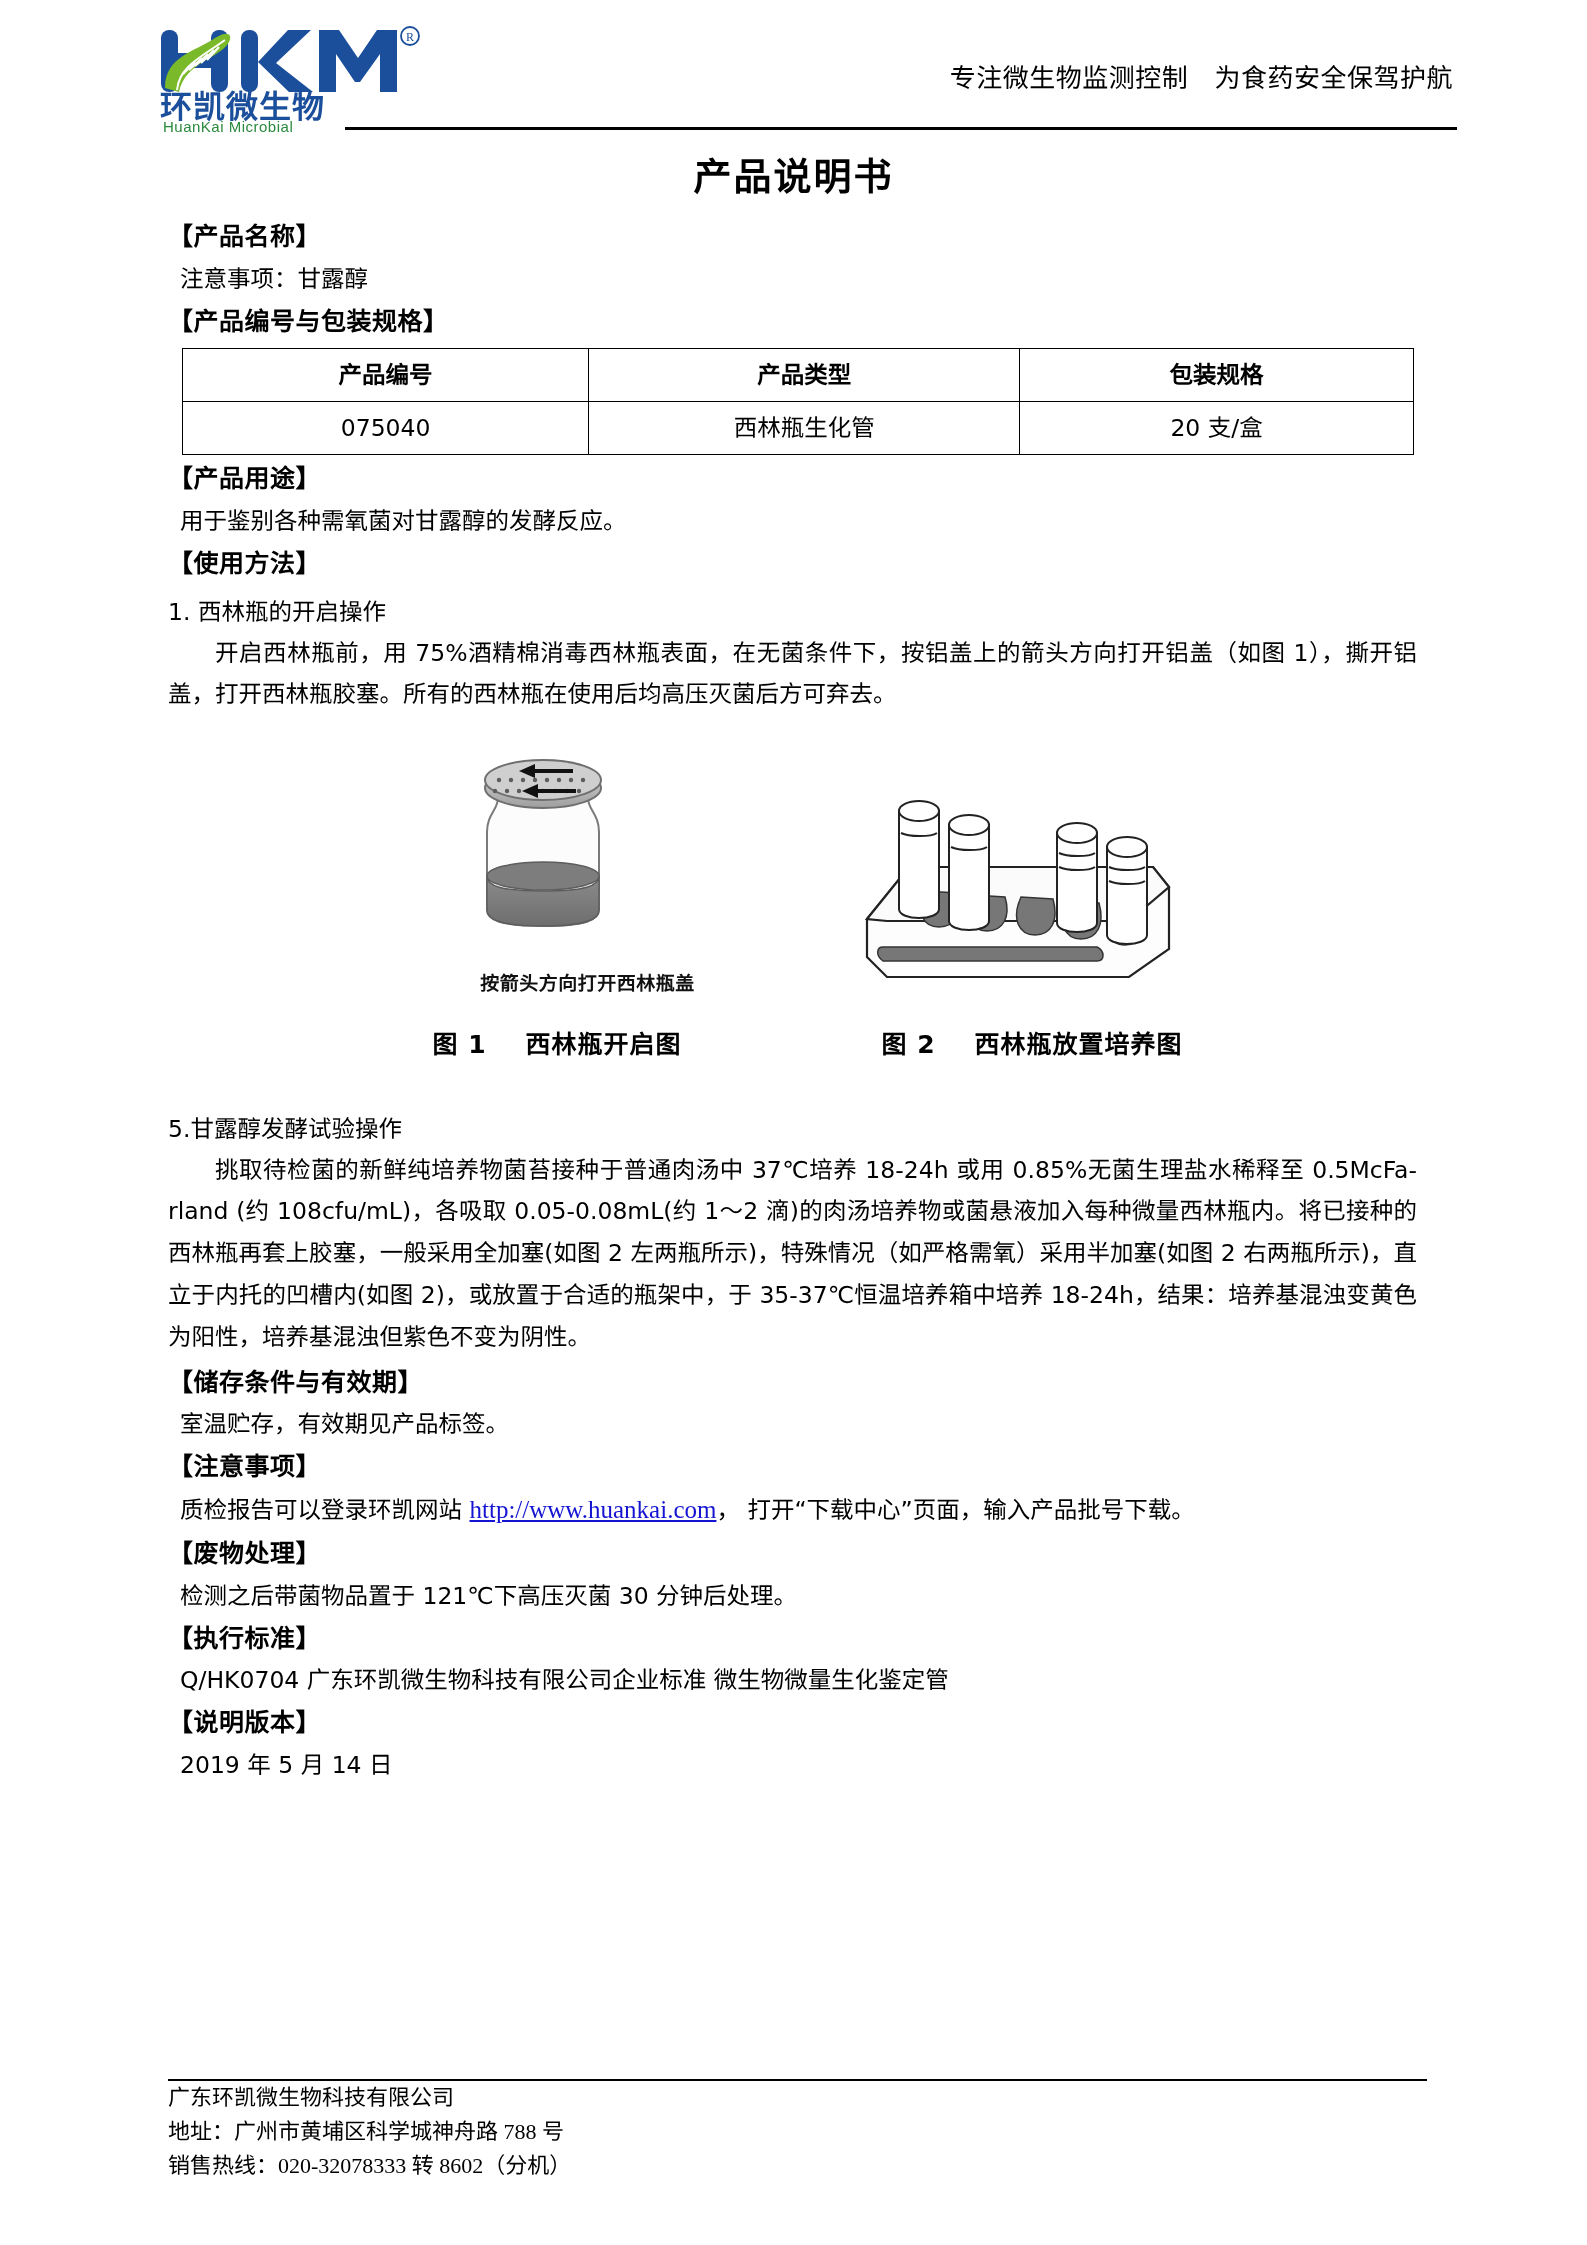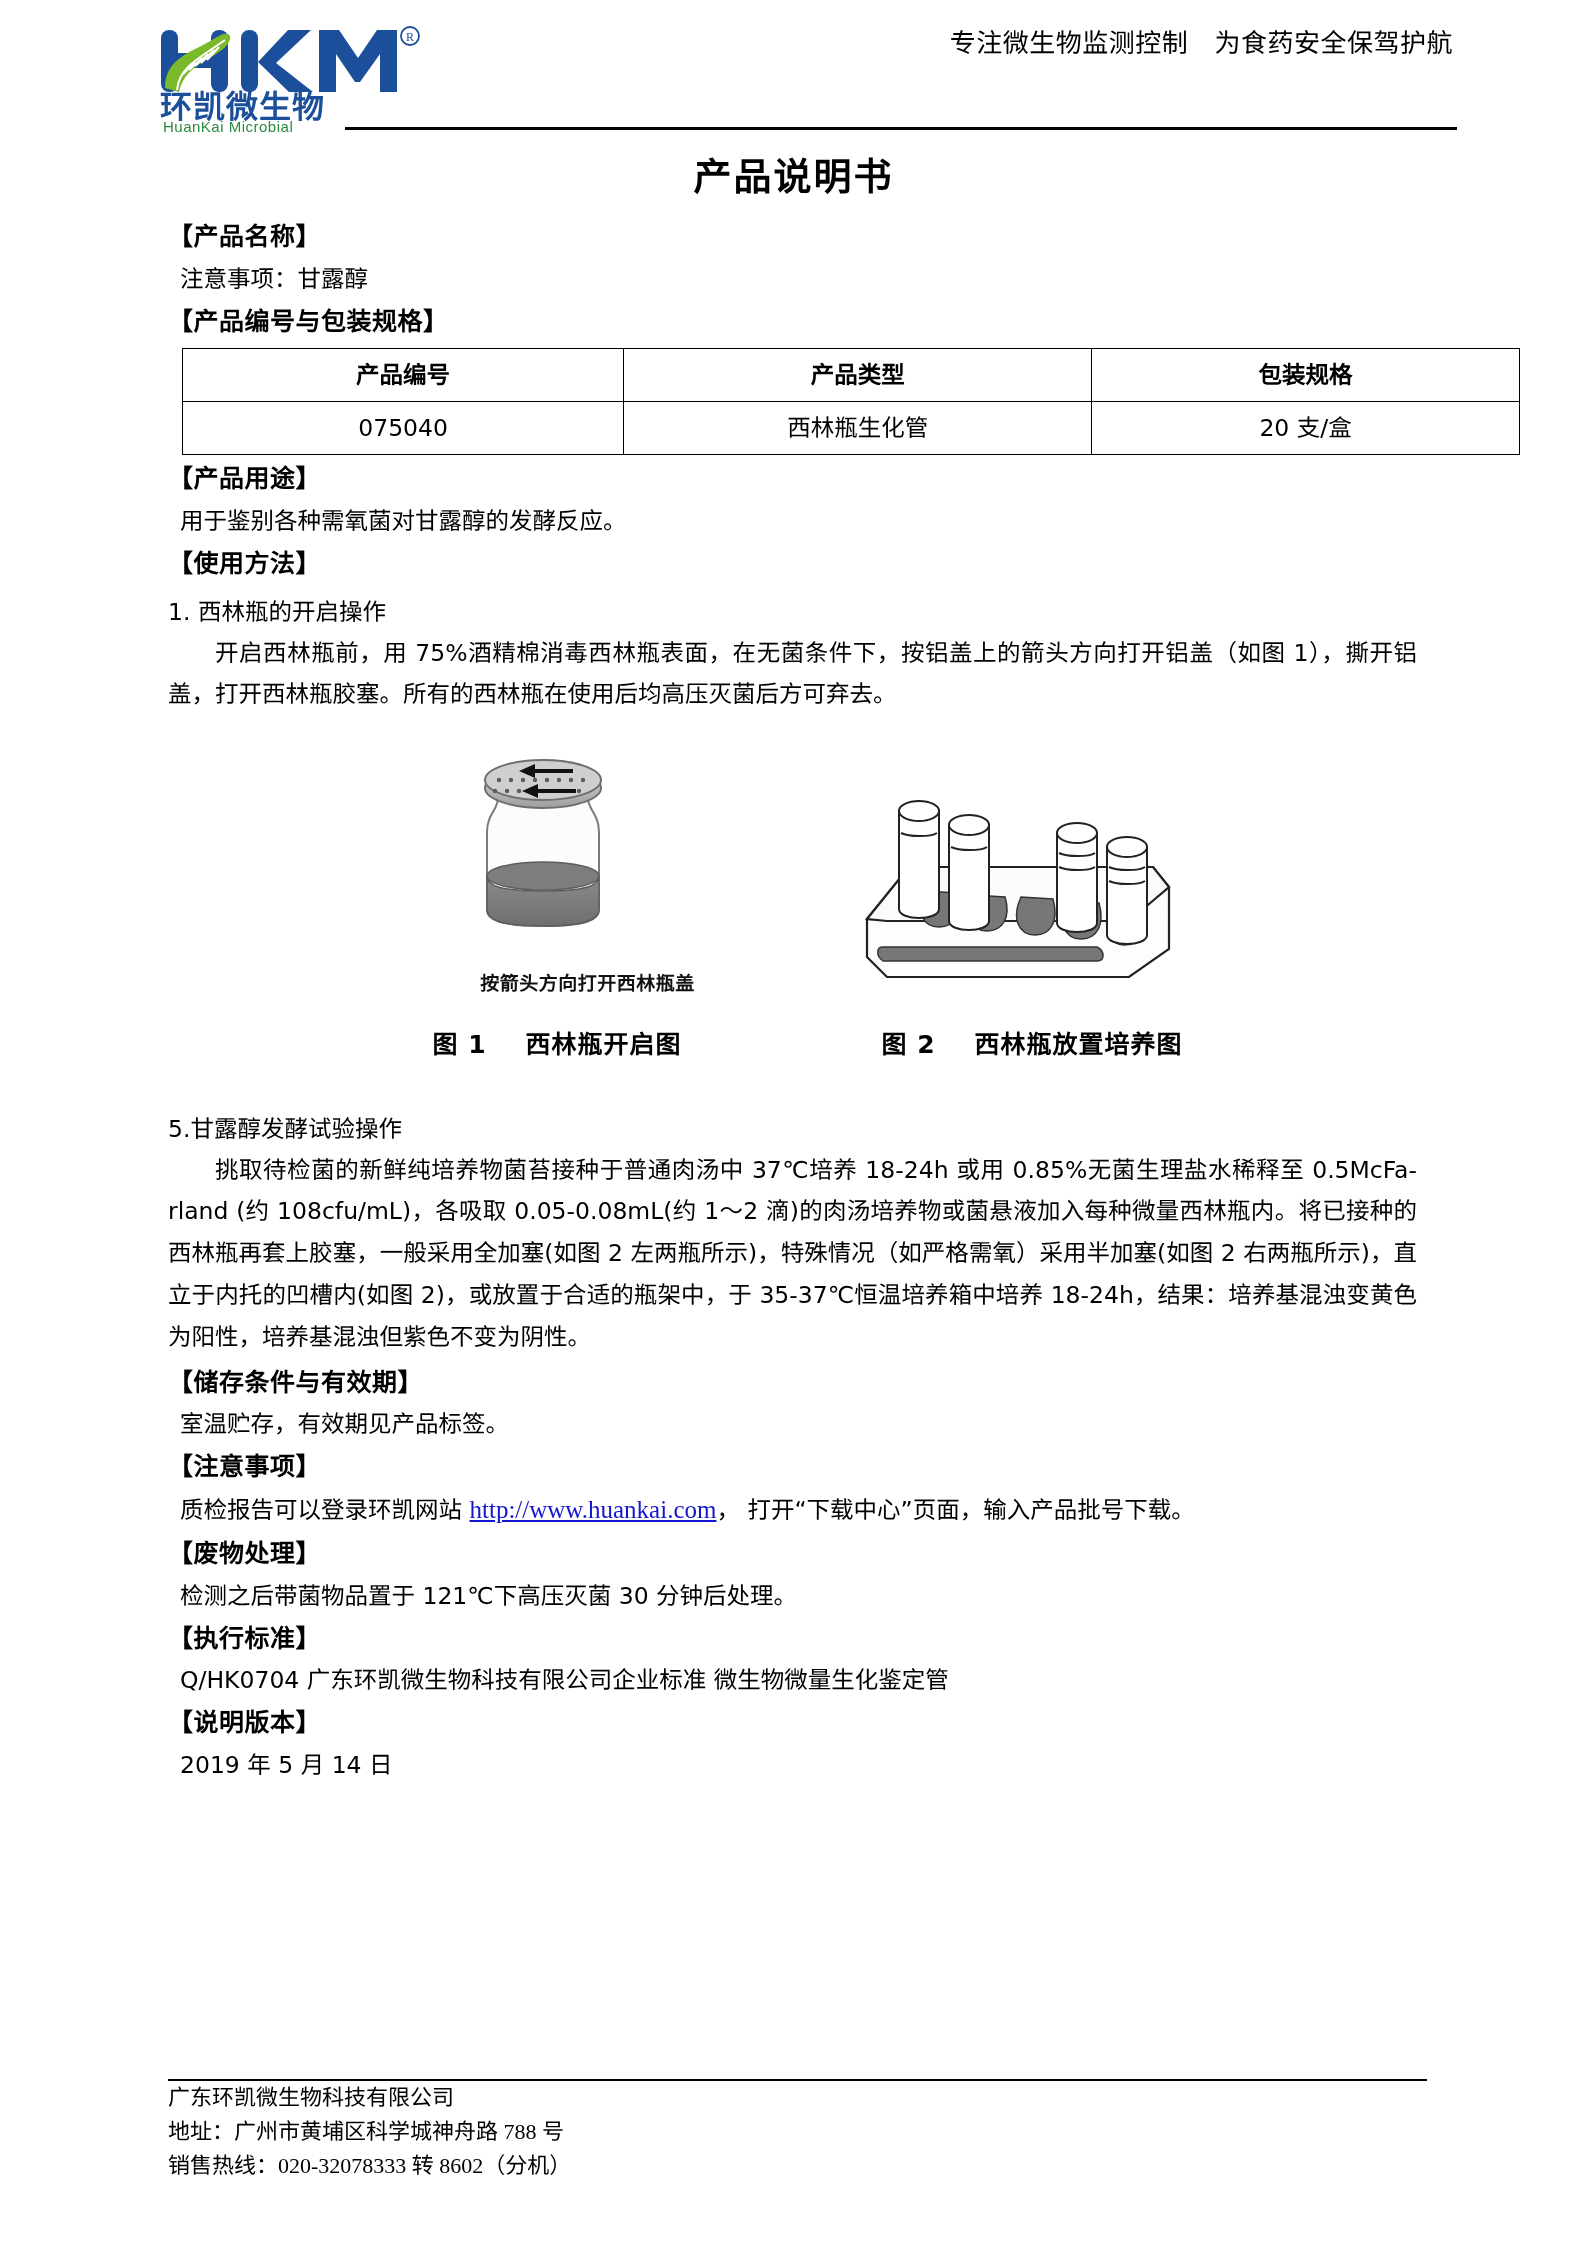--- a/index.html
+++ b/index.html
@@ -34,21 +34,21 @@
     position: relative;
     width: 300px;
     height: 112px;
     flex: 0 0 auto;
   }
   .logo-svg { display: block; }
   .tagline-wrap {
     flex: 1 1 auto;
     display: flex;
     flex-direction: column;
-    justify-content: flex-start;
+    justify-content: center;
     height: 112px;
     padding-bottom: 6px;
   }
   .tagline {
     text-align: right;
     font-size: 26px;
     letter-spacing: 0.5px;
     font-family: "DejaVu Sans", "Liberation Sans", sans-serif;
     white-space: pre;
     padding-right: 2px;
@@ -107,21 +107,21 @@
   .para.indent { text-indent: 2em; }
   .numbered {
     font-size: 23.5px;
     margin: 8px 0 0 0;
     font-family: "DejaVu Sans", "Liberation Sans", sans-serif;
   }
 
   
   table.spec {
     border-collapse: collapse;
-    width: 1338px;
+    width: 1232px;
     margin: 6px 12px 4px 14px;
     table-layout: fixed;
   }
   table.spec th, table.spec td {
     border: 1.5px solid #000;
     text-align: center;
     font-size: 23.5px;
     font-family: "DejaVu Sans", "Liberation Sans", sans-serif;
     padding: 7px 4px;
   }

